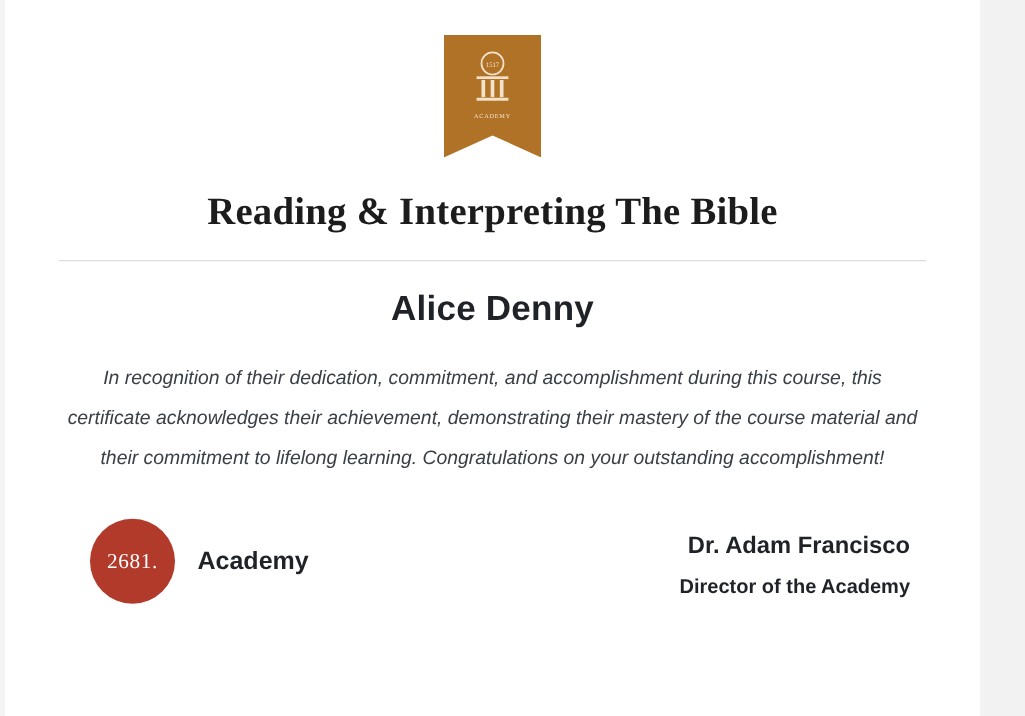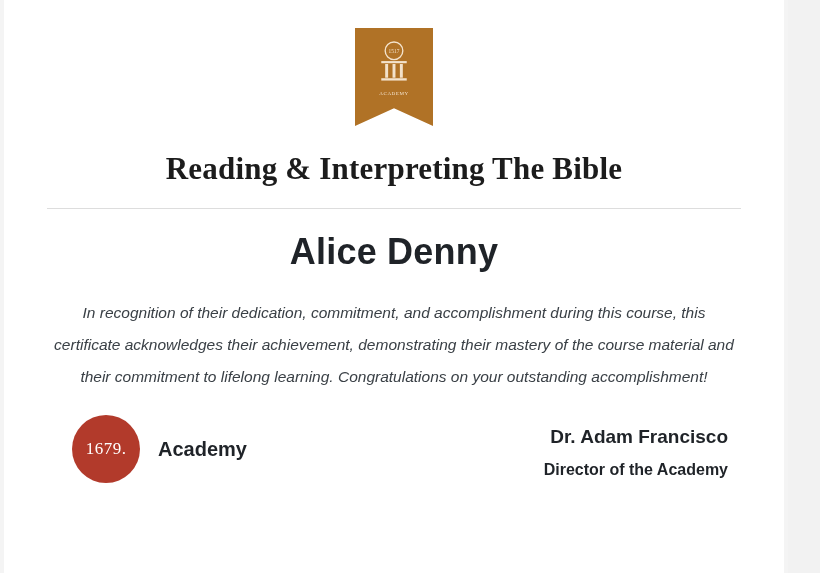--- a/index.html
+++ b/index.html
@@ -95,21 +95,21 @@
   .divider {
     margin-top: 22px;
     width: 694px;
     height: 1px;
     background: #dddddd;
   }
 
   
   .recipient {
     margin-top: 22px;
-    font-size: 36px;
+    font-size: 28px;
     font-weight: bold;
     color: #1f2328;
     letter-spacing: 0.2px;
     text-align: center;
   }
 
   
   .body-copy {
     margin-top: 24px;
     width: 690px;
@@ -200,21 +200,21 @@
 
     <div class="divider"></div>
 
     <div class="recipient">Alice Denny</div>
 
     <div class="body-copy">In recognition of their dedication, commitment, and accomplishment during this course, this certificate acknowledges their achievement, demonstrating their mastery of the course material and their commitment to lifelong learning. Congratulations on your outstanding accomplishment!</div>
   </div>
 
   <div class="footer">
     <div class="org">
-      <div class="seal">1679.</div>
+      <div class="seal">2681.</div>
       <div class="org-name">Academy</div>
     </div>
     <div class="signature">
       <div class="sig-name">Dr. Adam Francisco</div>
       <div class="sig-role">Director of the Academy</div>
     </div>
   </div>
 </div>
 
 </body></html>

